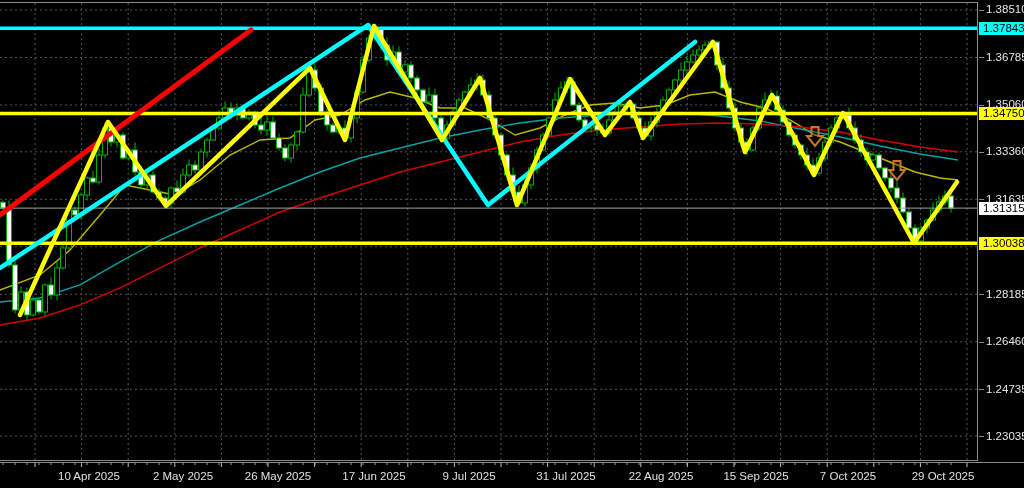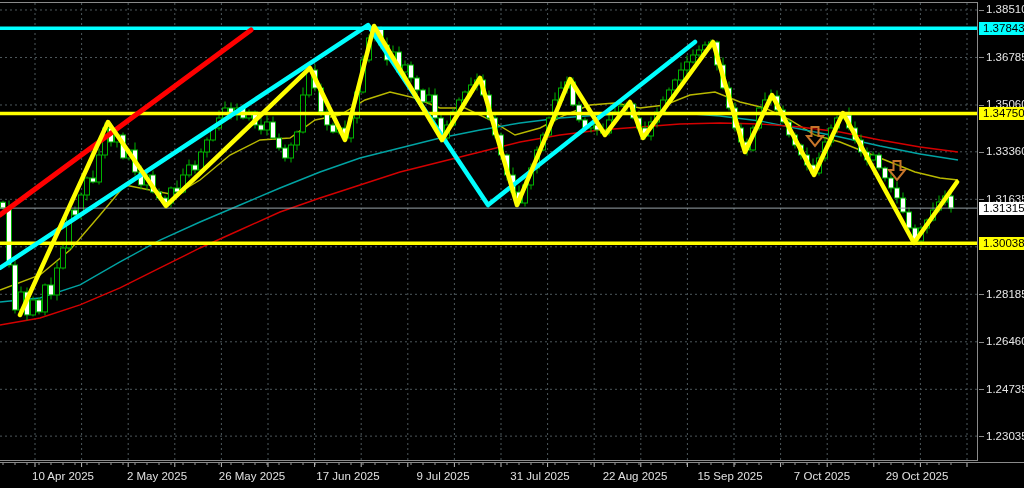--- a/index.html
+++ b/index.html
@@ -6,21 +6,21 @@
   .window{position:relative;width:1024px;height:488px;background:#000;overflow:hidden;
           font-family:"Liberation Sans", sans-serif;}
   .plot{position:absolute;left:0;top:0;width:979px;height:462px;}
   .plot svg{position:absolute;left:0;top:0;}
   .price-axis{position:absolute;left:979px;top:0;width:45px;height:462px;background:#000;}
   .price-axis .tick{position:absolute;left:0;width:5px;height:1px;background:#8a8a8a;}
   .price-axis .plabel{position:absolute;left:7px;font-size:11.5px;color:#e6e6e6;white-space:nowrap;line-height:13px;}
   .price-axis .pbox{position:absolute;left:0;font-size:11.5px;color:#000;white-space:nowrap;line-height:13px;
                     padding:0 3px 0 4px;min-width:38px;}
   .time-axis{position:absolute;left:0;top:462px;width:1024px;height:26px;background:#000;}
-  .time-axis .dlabel{position:absolute;top:8px;transform:translateX(-50%);font-size:11.5px;color:#e0e0e0;white-space:nowrap;}
+  .time-axis .dlabel{position:absolute;top:8px;transform:translateX(-50%);font-size:11.5px;color:#e0e0e0;white-space:nowrap;margin-left:26px;}
 </style>
 </head>
 <body>
 
 <div class="window">
   <div class="plot">
     <svg id="chart-svg" width="979" height="462" viewBox="0 0 979 462">
         <g>
           <line x1="35" y1="3" x2="35" y2="460" stroke="#4d585c" stroke-width="1" stroke-dasharray="2 3"></line>
           <line x1="81.6" y1="3" x2="81.6" y2="460" stroke="#4d585c" stroke-width="1" stroke-dasharray="2 3"></line>

